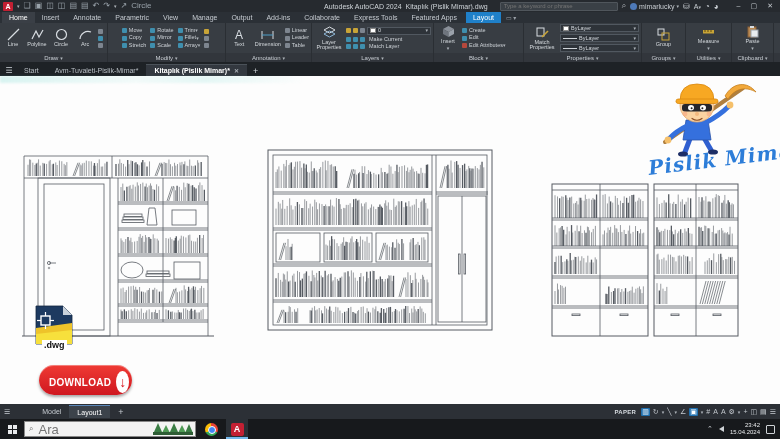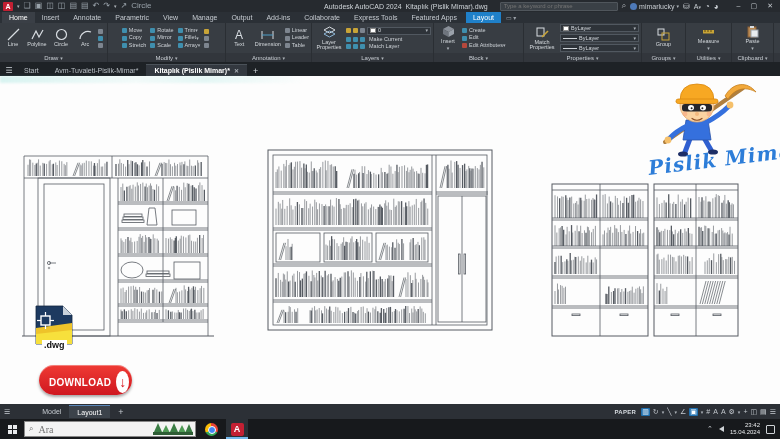--- a/index.html
+++ b/index.html
@@ -78,22 +78,22 @@
   .st-icons .on{background:#1f6fae;color:#fff;padding:0 1px;border-radius:1px;}
   .paper{font-size:6px;font-weight:bold;color:#d8dde2;letter-spacing:.3px;margin-right:2px;}
   
   .taskbar{position:absolute;left:0;top:419px;width:780px;height:20px;background:#17191c;
     display:flex;align-items:center;color:#e8eaec;}
   .start{width:24px;height:20px;display:flex;align-items:center;justify-content:center;}
   .start .win{display:grid;grid-template-columns:4px 4px;grid-template-rows:4px 4px;gap:1px;}
   .start .win i{background:#e8eaec;}
   .tb-searchbox{width:172px;height:16px;background:#f3f3f3;border:1px solid #888;display:flex;
     align-items:center;padding:0 4px;gap:3px;position:relative;}
-  .tb-searchbox input{border:none;background:transparent;font-size:10px;color:#555;width:90px;outline:none;
-    font-family:Liberation Serif, serif;}
+  .tb-searchbox input{border:none;background:transparent;font-size:13px;color:#555;width:90px;outline:none;
+    font-family:Liberation Sans, sans-serif;}
   .mag{color:#555;font-size:8px;}
   .trees{position:absolute;right:2px;bottom:1px;width:40px;height:13px;}
   .tb-app{width:22px;height:20px;display:flex;align-items:center;justify-content:center;margin-left:4px;}
   .tb-app.active{background:#2b3036;box-shadow:inset 0 -2px 0 #76b9ed;}
   .chrome{width:13px;height:13px;border-radius:50%;position:relative;
     background:conic-gradient(#ea4335 0 120deg,#34a853 120deg 240deg,#fbbc05 240deg 360deg);}
   .chrome::after{content:"";position:absolute;left:3.5px;top:3.5px;width:6px;height:6px;border-radius:50%;
     background:#4285f4;border:1.2px solid #fff;}
   .acad-tile{width:13px;height:13px;background:#c32033;border-radius:2px;color:#fff;font-weight:bold;
     font-size:9px;display:flex;align-items:center;justify-content:center;}

